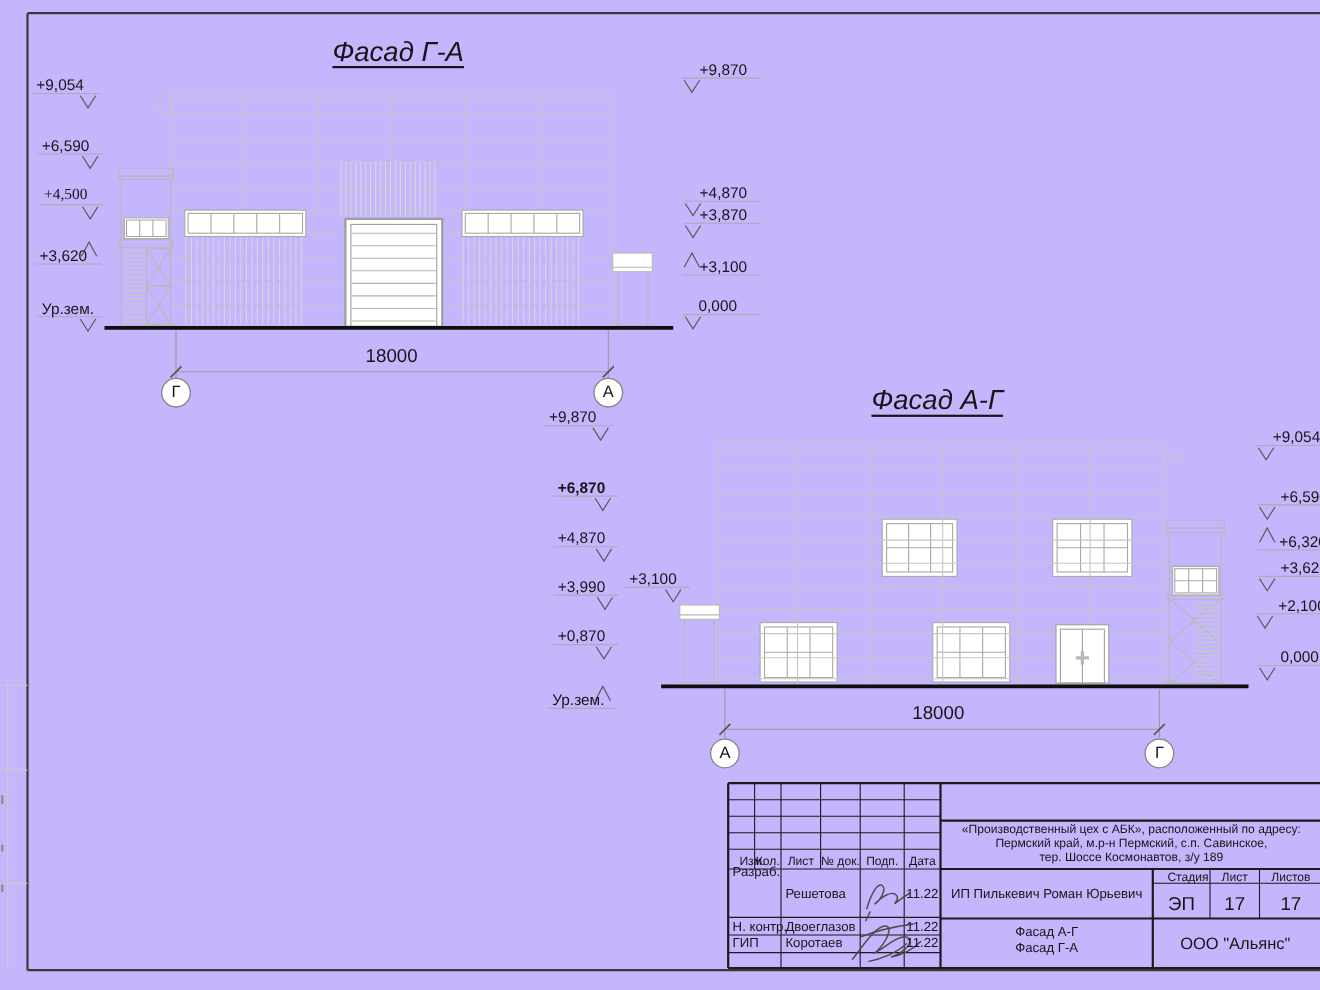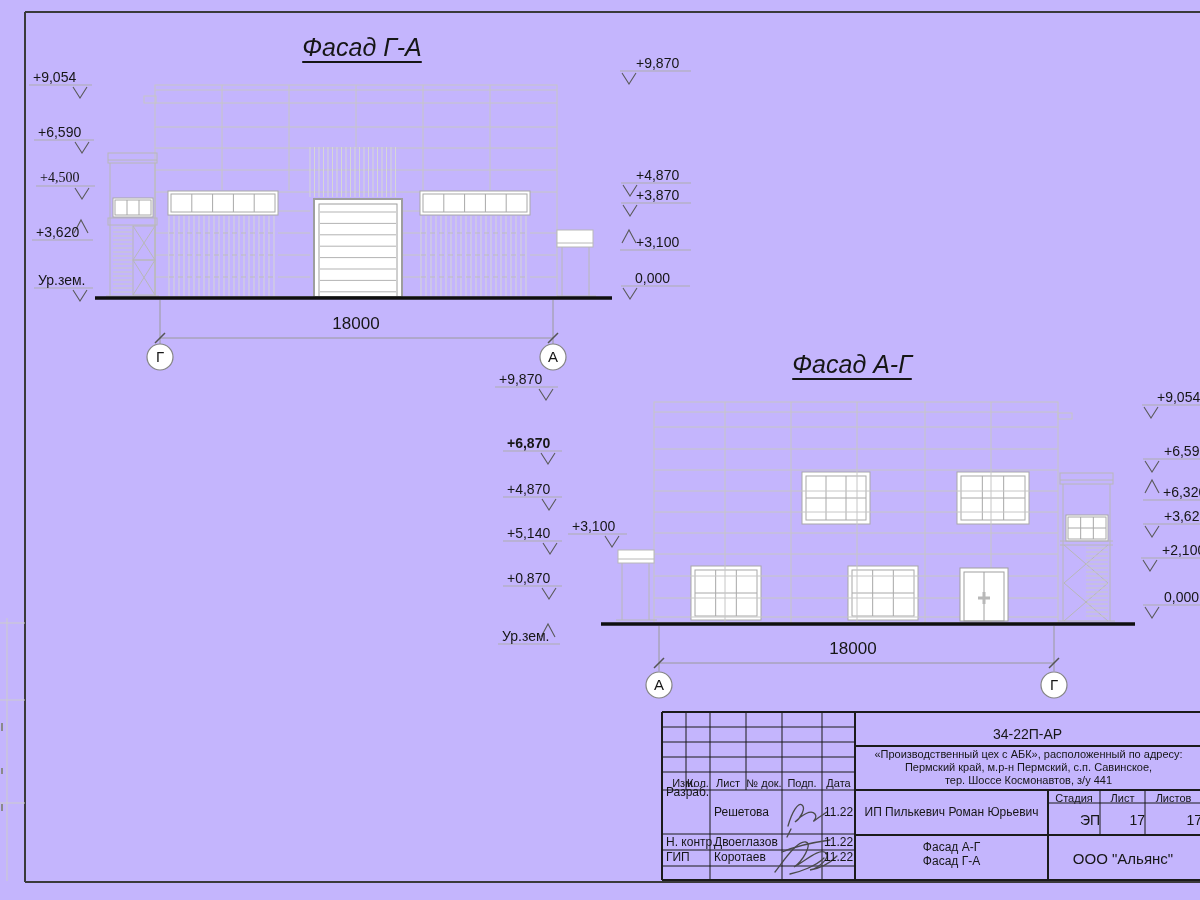--- a/index.html
+++ b/index.html
@@ -7,21 +7,21 @@
         font-family:"Liberation Sans",sans-serif;}
   #lw{position:absolute;left:0;top:0;}
   .t{position:absolute;color:#161616;white-space:nowrap;line-height:1.15;}
   .c{text-align:center;}
   .mk{font-size:14px;}
   .ftitle{font-style:italic;font-size:25px;text-decoration:underline;text-underline-offset:5px;}
   .dim{font-size:17px;}
   .ax{font-size:15px;}
   .tb11{font-size:11px;}
   .tb12{font-size:12px;}
-  .tb13{font-size:14px;text-align:right;}
+  .tb13{font-size:17px;}
   .tb14{font-size:14px;}
   .tb15{font-size:15px;}
 </style>
 </head>
 <body>
 
 <div id="page">
 
 <svg id="lw" width="1200" height="900" viewBox="0 0 1200 900">
 
@@ -365,57 +365,56 @@
       <div class="t mk" style="left: 36px; top: 224px;">+3,620</div>
       <div class="t mk" style="left: 38px; top: 272px;">Ур.зем.</div>
       <div class="t mk" style="left: 636px; top: 55px;">+9,870</div>
       <div class="t mk" style="left: 636px; top: 167px;">+4,870</div>
       <div class="t mk" style="left: 636px; top: 187px;">+3,870</div>
       <div class="t mk" style="left: 636px; top: 234px;">+3,100</div>
       <div class="t mk" style="left: 635px; top: 270px;">0,000</div>
       <div class="t mk" style="left: 499px; top: 371px;">+9,870</div>
       <div class="t mk" style="left: 507px; top: 435px; font-weight: bold;">+6,870</div>
       <div class="t mk" style="left: 507px; top: 481px;">+4,870</div>
-      <div class="t mk" style="left: 507px; top: 525px;">+5,140</div>
+      <div class="t mk" style="left: 507px; top: 525px;">+3,990</div>
       <div class="t mk" style="left: 507px; top: 570px;">+0,870</div>
       <div class="t mk" style="left: 502px; top: 628px;">Ур.зем.</div>
       <div class="t mk" style="left: 572px; top: 518px;">+3,100</div>
       <div class="t mk" style="left: 1157px; top: 389px;">+9,054</div>
       <div class="t mk" style="left: 1164px; top: 443px;">+6,590</div>
       <div class="t mk" style="left: 1163px; top: 484px;">+6,320</div>
       <div class="t mk" style="left: 1164px; top: 508px;">+3,620</div>
       <div class="t mk" style="left: 1162px; top: 542px;">+2,100</div>
       <div class="t mk" style="left: 1164px; top: 589px;">0,000</div>
     </div>
 
-<div class="t tb14 c" style="left:857px;top:726px;width:341px;">34-22П-АР</div>
 <div class="t tb11 c" style="left:859px;top:748px;width:339px;">«Производственный цех с АБК», расположенный по адресу:</div>
 <div class="t tb11 c" style="left:859px;top:761px;width:339px;">Пермский край, м.р-н Пермский, с.п. Савинское,</div>
-<div class="t tb11 c" style="left:859px;top:774px;width:339px;">тер. Шоссе Космонавтов, з/у 441</div>
+<div class="t tb11 c" style="left:859px;top:774px;width:339px;">тер. Шоссе Космонавтов, з/у 189</div>
 
 <div class="t tb11 c" style="left:662px;top:777px;width:44px;">Изм.</div>
 <div class="t tb11 c" style="left:686px;top:777px;width:24px;">Кол.</div>
 <div class="t tb11 c" style="left:710px;top:777px;width:36px;">Лист</div>
 <div class="t tb11 c" style="left:746px;top:777px;width:36px;">№ док.</div>
 <div class="t tb11 c" style="left:782px;top:777px;width:40px;">Подп.</div>
 <div class="t tb11 c" style="left:822px;top:777px;width:33px;">Дата</div>
 
 <div class="t tb12" style="left:666px;top:786px;">Разраб.</div>
 <div class="t tb12" style="left:714px;top:806px;">Решетова</div>
 <div class="t tb12 c" style="left:822px;top:806px;width:33px;">11.22</div>
 <div class="t tb12" style="left:666px;top:836px;">Н. контр.</div>
 <div class="t tb12" style="left:714px;top:836px;">Двоеглазов</div>
 <div class="t tb12 c" style="left:822px;top:836px;width:33px;">11.22</div>
 <div class="t tb12" style="left:666px;top:851px;">ГИП</div>
 <div class="t tb12" style="left:714px;top:851px;">Коротаев</div>
 <div class="t tb12 c" style="left:822px;top:851px;width:33px;">11.22</div>
 
 <div class="t tb12 c" style="left:857px;top:806px;width:189px;">ИП Пилькевич Роман Юрьевич</div>
 
-<div class="t tb11 c" style="left:1048px;top:792px;width:52px;">Стадия</div>
+<div class="t tb11 c" style="left:1048px;top:792px;width:64px;">Стадия</div>
 <div class="t tb11 c" style="left:1100px;top:792px;width:45px;">Лист</div>
 <div class="t tb11 c" style="left:1145px;top:792px;width:57px;">Листов</div>
 <div class="t tb13 c" style="left:1048px;top:812px;width:52px;">ЭП</div>
 <div class="t tb13 c" style="left:1100px;top:812px;width:45px;">17</div>
 <div class="t tb13 c" style="left:1145px;top:812px;width:57px;">17</div>
 
 <div class="t tb12 c" style="left:857px;top:841px;width:189px;">Фасад А-Г</div>
 <div class="t tb12 c" style="left:857px;top:855px;width:189px;">Фасад Г-А</div>
 <div class="t tb15 c" style="left:1048px;top:850px;width:150px;">ООО "Альянс"</div>
 

